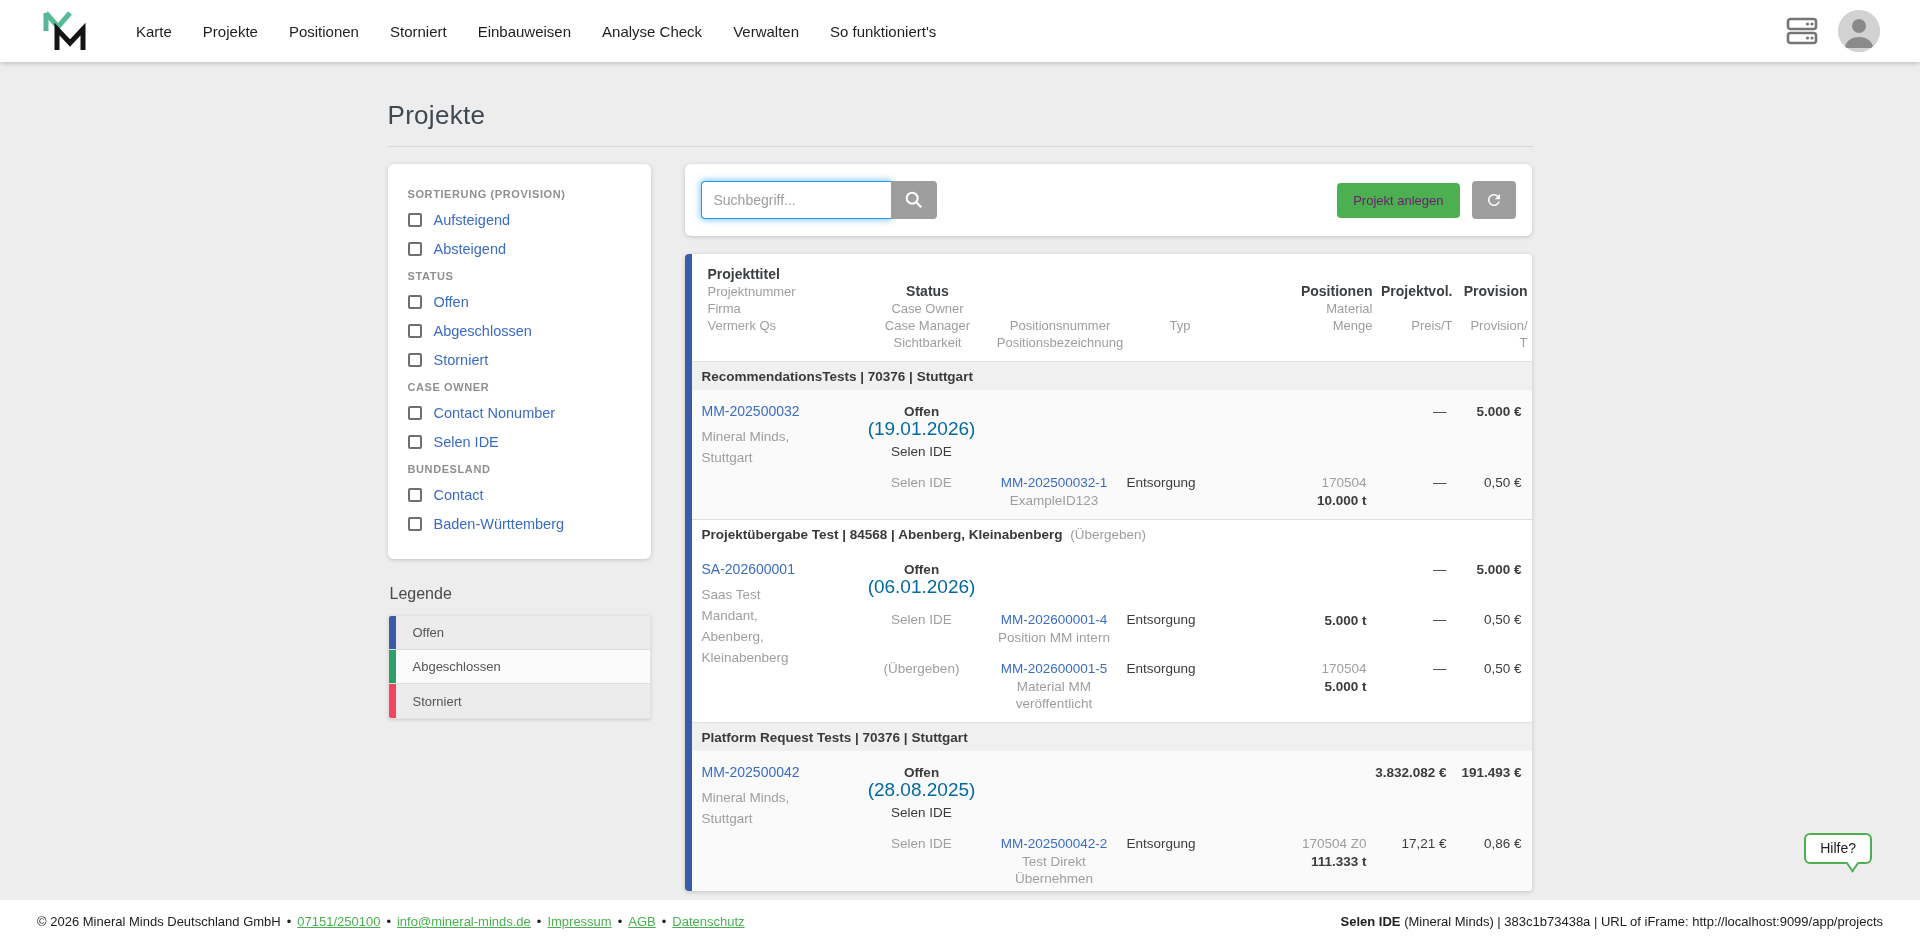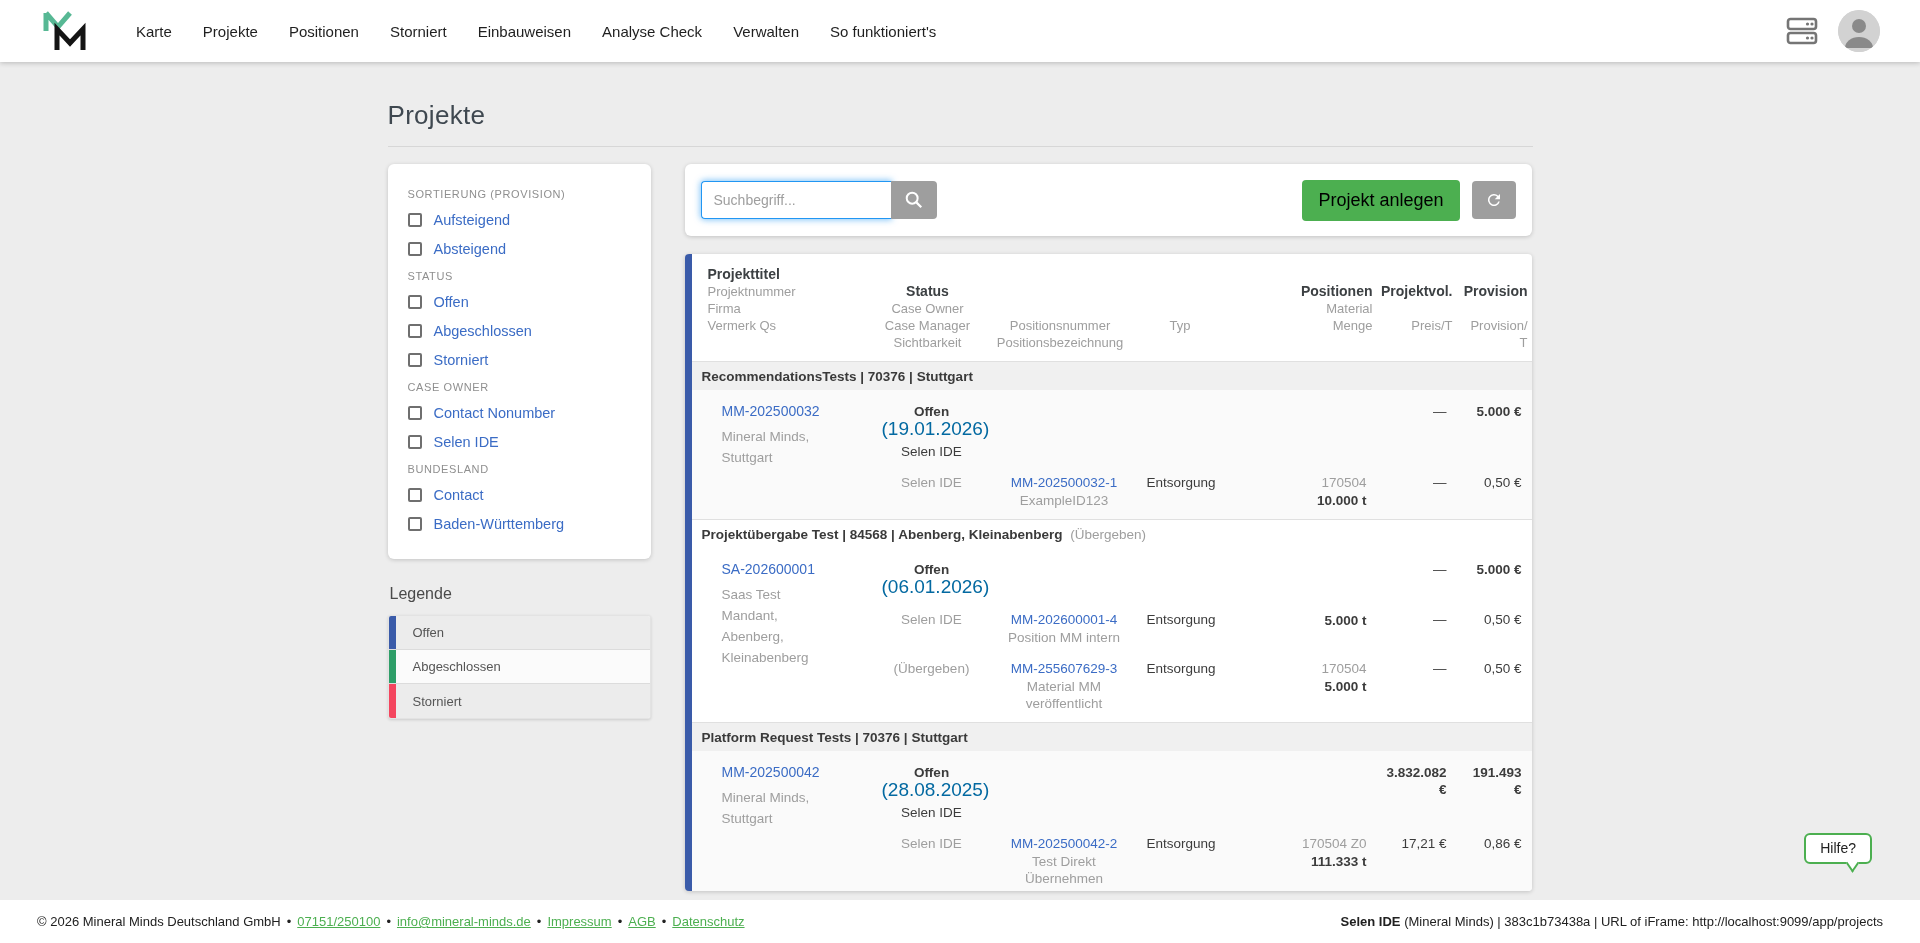--- a/index.html
+++ b/index.html
@@ -29,21 +29,21 @@
   .columns { display:flex; gap:34px; align-items:flex-start; }
 
   
   .sidebar { width:263px; flex:0 0 263px; }
   .filter-card {
     background:#fff; border-radius:6px; box-shadow:0 1px 4px rgba(0,0,0,.18);
     padding:18px 20px 14px;
   }
   .fsection { margin-bottom:10px; }
   .fsection-label {
-    font-size:11px; color:#8f8f8f; letter-spacing:.6px; margin:6px 0 12px; font-weight:400;
+    font-size:11px; color:#8f8f8f; letter-spacing:.6px; margin:6px 0 12px; font-weight:700;
   }
   .foption { display:flex; align-items:center; margin-bottom:13px; cursor:pointer; }
   .checkbox {
     width:14px; height:14px; border:2px solid #6f6f6f; border-radius:2px;
     margin-right:12px; flex:0 0 14px; background:#fff;
   }
   .foption-label { font-size:14.5px; color:#3b6cc5; }
 
   .legend-title { font-size:16px; font-weight:500; color:#4a4a4a; margin:26px 0 12px 2px; }
   .legend-card {
@@ -72,22 +72,22 @@
     padding:0 12px; outline:none; box-shadow:0 0 6px 1px rgba(33,150,243,.55);
     font-family:"Liberation Sans", sans-serif;
   }
   .search-input::placeholder { color:#9e9e9e; }
   .search-btn {
     width:46px; height:38px; background:#9e9e9e; border:none; cursor:pointer;
     border-radius:0 4px 4px 0; display:flex; align-items:center; justify-content:center;
   }
   .search-spacer { flex:1; }
   .green-btn {
-    background:#4caf50; color:#000000; border:none; border-radius:4px; cursor:pointer;
-    font-size:18px; font-weight:500; padding:10px 16px; font-family:"Liberation Sans", sans-serif;
+    background:#4caf50; color:#701a75; border:none; border-radius:4px; cursor:pointer;
+    font-size:13px; font-weight:500; padding:10px 16px; font-family:"Liberation Sans", sans-serif;
   }
   .refresh-btn {
     width:44px; height:38px; background:#9e9e9e; border:none; border-radius:4px;
     cursor:pointer; margin-left:12px; display:flex; align-items:center; justify-content:center;
   }
 
   
   .table-card {
     background:#fff; border-radius:4px; box-shadow:0 1px 4px rgba(0,0,0,.18);
     border-left:7px solid #3a5ba9; height:637px; overflow:hidden;
@@ -99,21 +99,21 @@
   .a-c { text-align:center; }
   .a-r { text-align:right; }
   .hfull { grid-column:1 / -1; }
 
   .psec { border-bottom:1px solid #e0e0e0; }
   .sec-tint { background:#fafafa; }
   .sec-tint .ptitle { background:#f0f0f0; }
   .ptitle { padding:7px 10px 6px; font-size:13.5px; font-weight:700; color:#3a3a3a; }
   .pt-suffix { font-weight:400; color:#9e9e9e; margin-left:4px; }
   .pbody { padding:4px 10px 10px; }
-  .cell { font-size:13.5px; line-height:17px; padding-top:9px;margin-left:20px; }
+  .cell { font-size:13.5px; line-height:17px; padding-top:9px; }
   .plink { color:#3b6cc5; font-size:14px; font-weight:500; cursor:pointer; }
   .firma { color:#9e9e9e; font-size:13.5px; line-height:21px; max-width:106px; margin-top:6px; }
   .st-bold { font-weight:700; color:#3c3c3c; }
   .st-date { color:#0369a1; font-size:19px; }
   .owner { color:#3c3c3c; margin-top:4px; }
   .poslink { color:#3b6cc5; cursor:pointer; }
   .bez { color:#9e9e9e; margin-top:1px; }
   .mat { color:#9e9e9e; }
   .menge { font-weight:700; color:#3c3c3c; margin-top:1px; }
   .num { color:#3c3c3c; }
@@ -360,21 +360,21 @@
             <div class="cell num pos-pad" style="grid-row:2;grid-column:4">Entsorgung</div>
             <div class="cell a-r pos-pad" style="grid-row:2;grid-column:5">
               <div class="mat"></div>
               <div class="menge">5.000 t</div>
             </div>
             <div class="cell a-r num pos-pad" style="grid-row:2;grid-column:6">—</div>
             <div class="cell a-r num pos-pad" style="grid-row:2;grid-column:7">0,50 €</div>
 
             <div class="cell a-c mat pos-pad" style="grid-row:3;grid-column:2">(Übergeben)</div>
             <div class="cell a-c pos-pad" style="grid-row:3;grid-column:3">
-              <a class="poslink">MM-255607629-3</a>
+              <a class="poslink">MM-202600001-5</a>
               <div class="bez" style="max-width:110px;margin:1px auto 0">Material MM veröffentlicht</div>
             </div>
             <div class="cell num pos-pad" style="grid-row:3;grid-column:4">Entsorgung</div>
             <div class="cell a-r pos-pad" style="grid-row:3;grid-column:5">
               <div class="mat">170504</div>
               <div class="menge">5.000 t</div>
             </div>
             <div class="cell a-r num pos-pad" style="grid-row:3;grid-column:6">—</div>
             <div class="cell a-r num pos-pad" style="grid-row:3;grid-column:7">0,50 €</div>
           </div>

